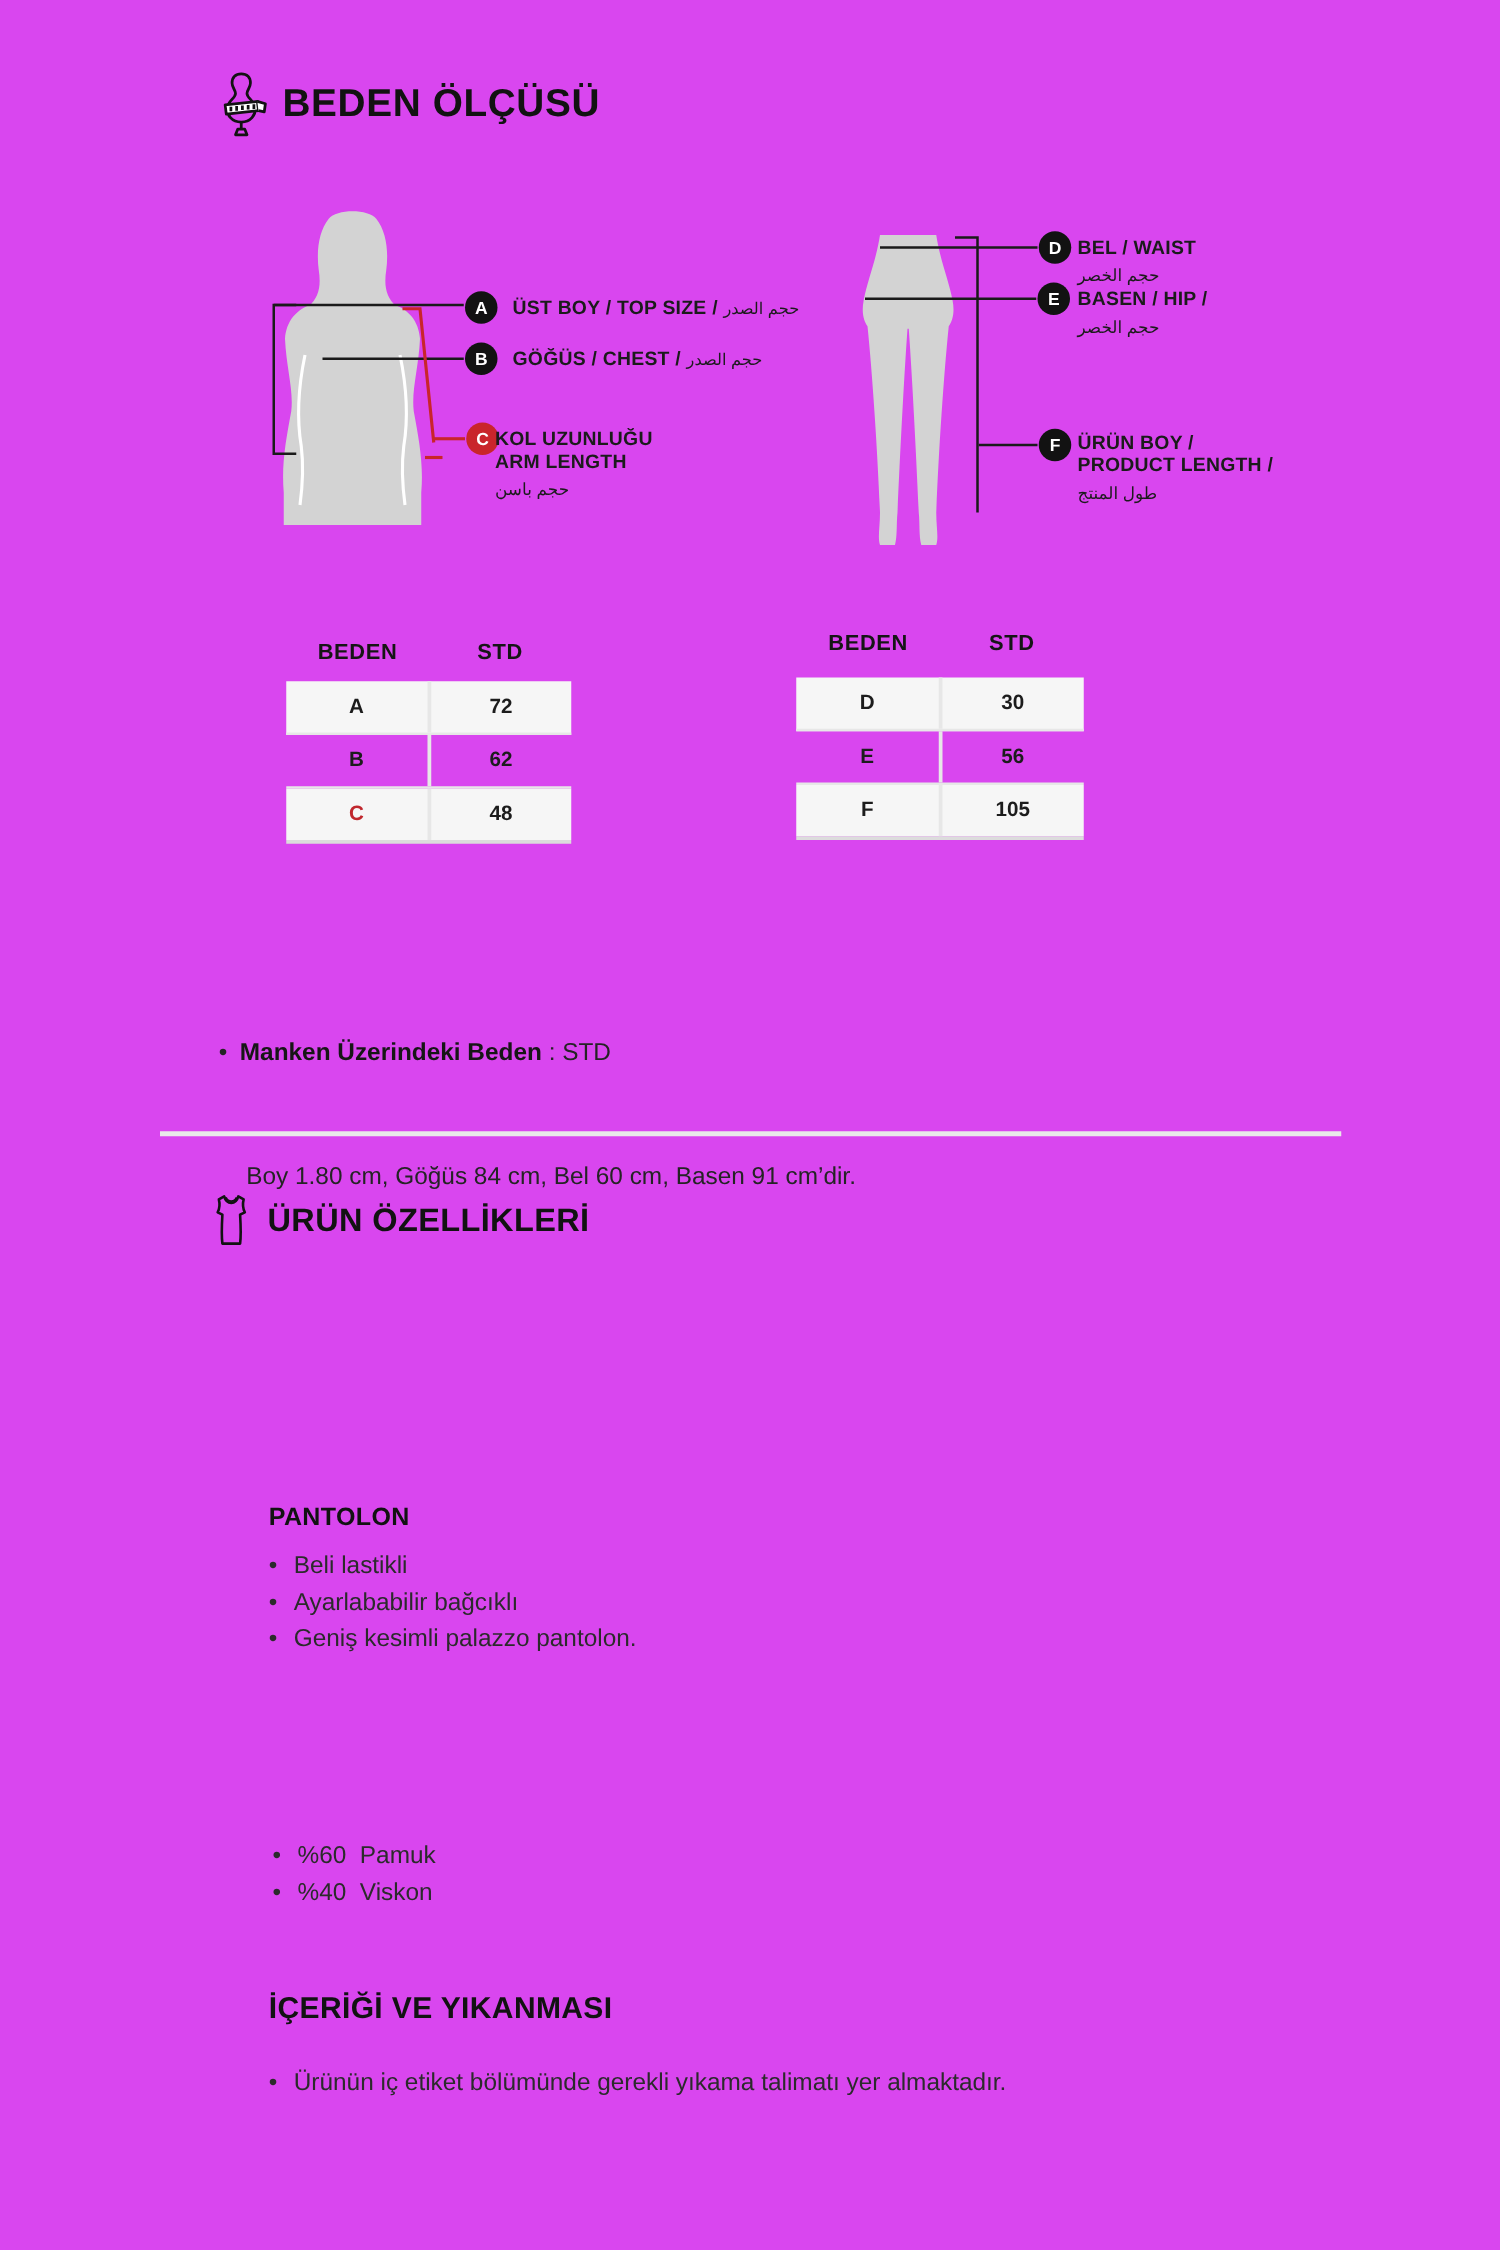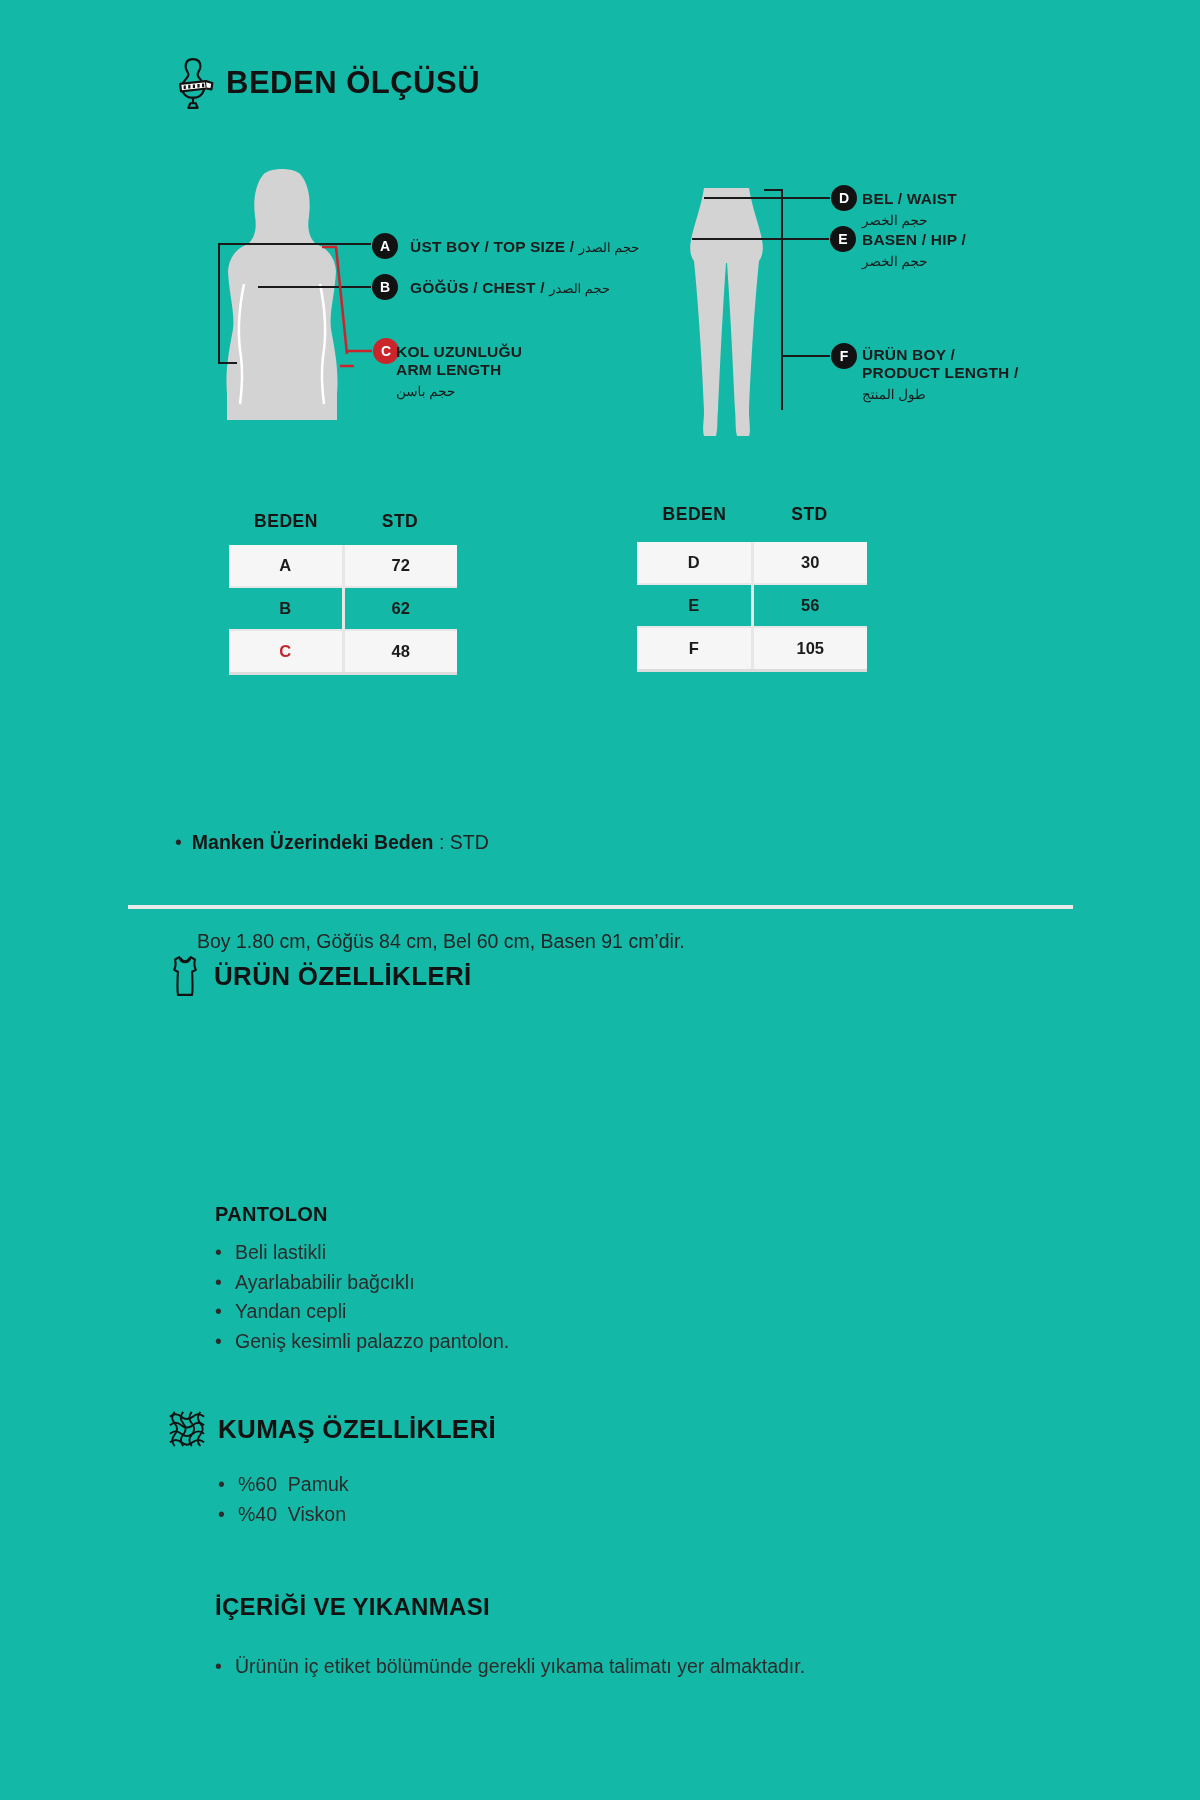--- a/index.html
+++ b/index.html
@@ -1,16 +1,16 @@
 <!DOCTYPE html>
 <html lang="tr"><head>
 <meta charset="utf-8">
 <style>
   html,body{margin:0;padding:0;background:#fff;}
-  #page{position:relative;width:1200px;height:1800px;background:#14b8a6;overflow:hidden;
+  #page{position:relative;width:1200px;height:1800px;background:#d946ef;overflow:hidden;
         font-family:"Liberation Sans","DejaVu Sans",sans-serif;color:#1c1c1c;}
   .abs{position:absolute;}
   .ar{font-family:Liberation Sans, sans-serif;font-weight:400;}
 
   
   .main-head{display:flex;align-items:center;gap:10px;}
   .main-head .ttl{font-size:31px;font-weight:800;letter-spacing:.5px;color:#121212;}
   .sec-head{display:flex;align-items:center;gap:12px;}
   .sec-head .ttl{font-size:26px;font-weight:800;letter-spacing:.3px;color:#121212;}
 
@@ -188,40 +188,24 @@
     </svg>
     <span class="ttl">ÜRÜN ÖZELLİKLERİ</span>
   </div>
 
 
   <div class="abs" style="left:215px;top:1203px;">
     <div class="sub-title">PANTOLON</div>
     <div class="items">
       <div class="item">Beli lastikli</div>
       <div class="item">Ayarlababilir bağcıklı</div>
-      <div class="item">Yandan cepli</div>
       <div class="item">Geniş kesimli palazzo pantolon.</div>
     </div>
   </div>
 
-  <div class="abs sec-head" style="left:168px;top:1405px;height:48px;">
-    <svg class="icon-svg" width="38" height="38" viewBox="0 0 40 40">
-      <g fill="none" stroke="#121212" stroke-width="2">
-        <path d="M2,7 Q8,2 14,7 T26,7 T38,7"></path>
-        <path d="M2,16 Q8,11 14,16 T26,16 T38,16"></path>
-        <path d="M2,25 Q8,20 14,25 T26,25 T38,25"></path>
-        <path d="M2,34 Q8,29 14,34 T26,34 T38,34"></path>
-        <path d="M7,2 Q2,8 7,14 T7,26 T7,38"></path>
-        <path d="M16,2 Q11,8 16,14 T16,26 T16,38"></path>
-        <path d="M25,2 Q20,8 25,14 T25,26 T25,38"></path>
-        <path d="M34,2 Q29,8 34,14 T34,26 T34,38"></path>
-      </g>
-    </svg>
-    <span class="ttl">KUMAŞ ÖZELLİKLERİ</span>
-  </div>
 
   <div class="abs items" style="left:218px;top:1458px;">
     <div class="item">%60  Pamuk</div>
     <div class="item">%40  Viskon</div>
   </div>
 
   <div class="abs" style="left:215px;top:1593px;">
     <span class="ttl" style="font-size:24px;font-weight:800;letter-spacing:.3px;color:#121212;">İÇERİĞİ VE YIKANMASI</span>
   </div>
 

